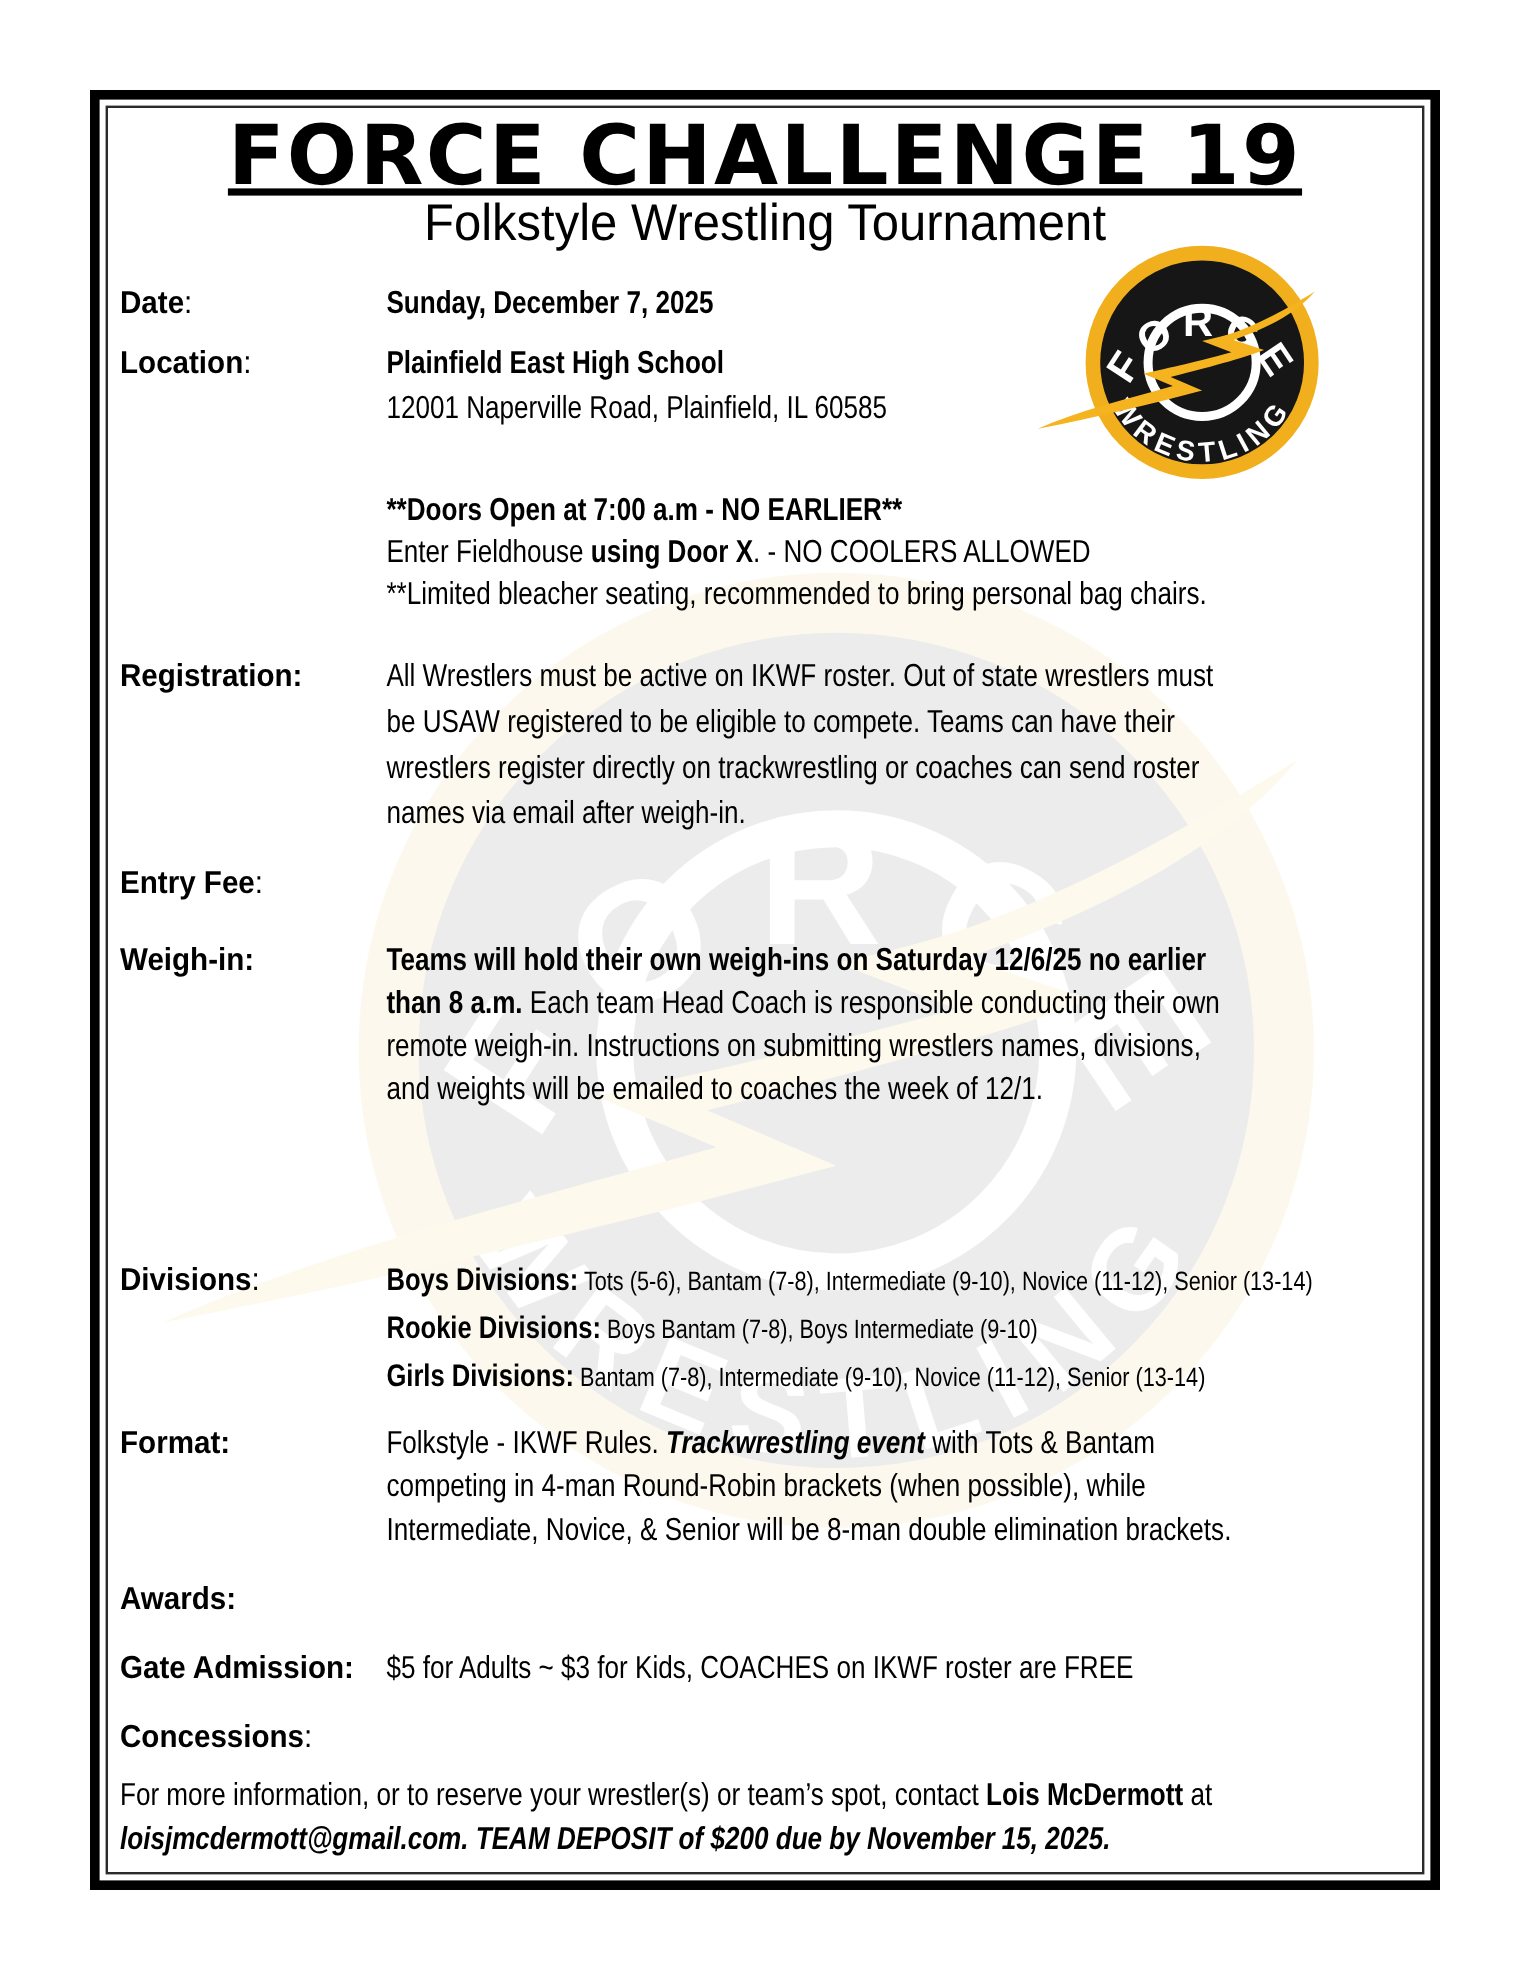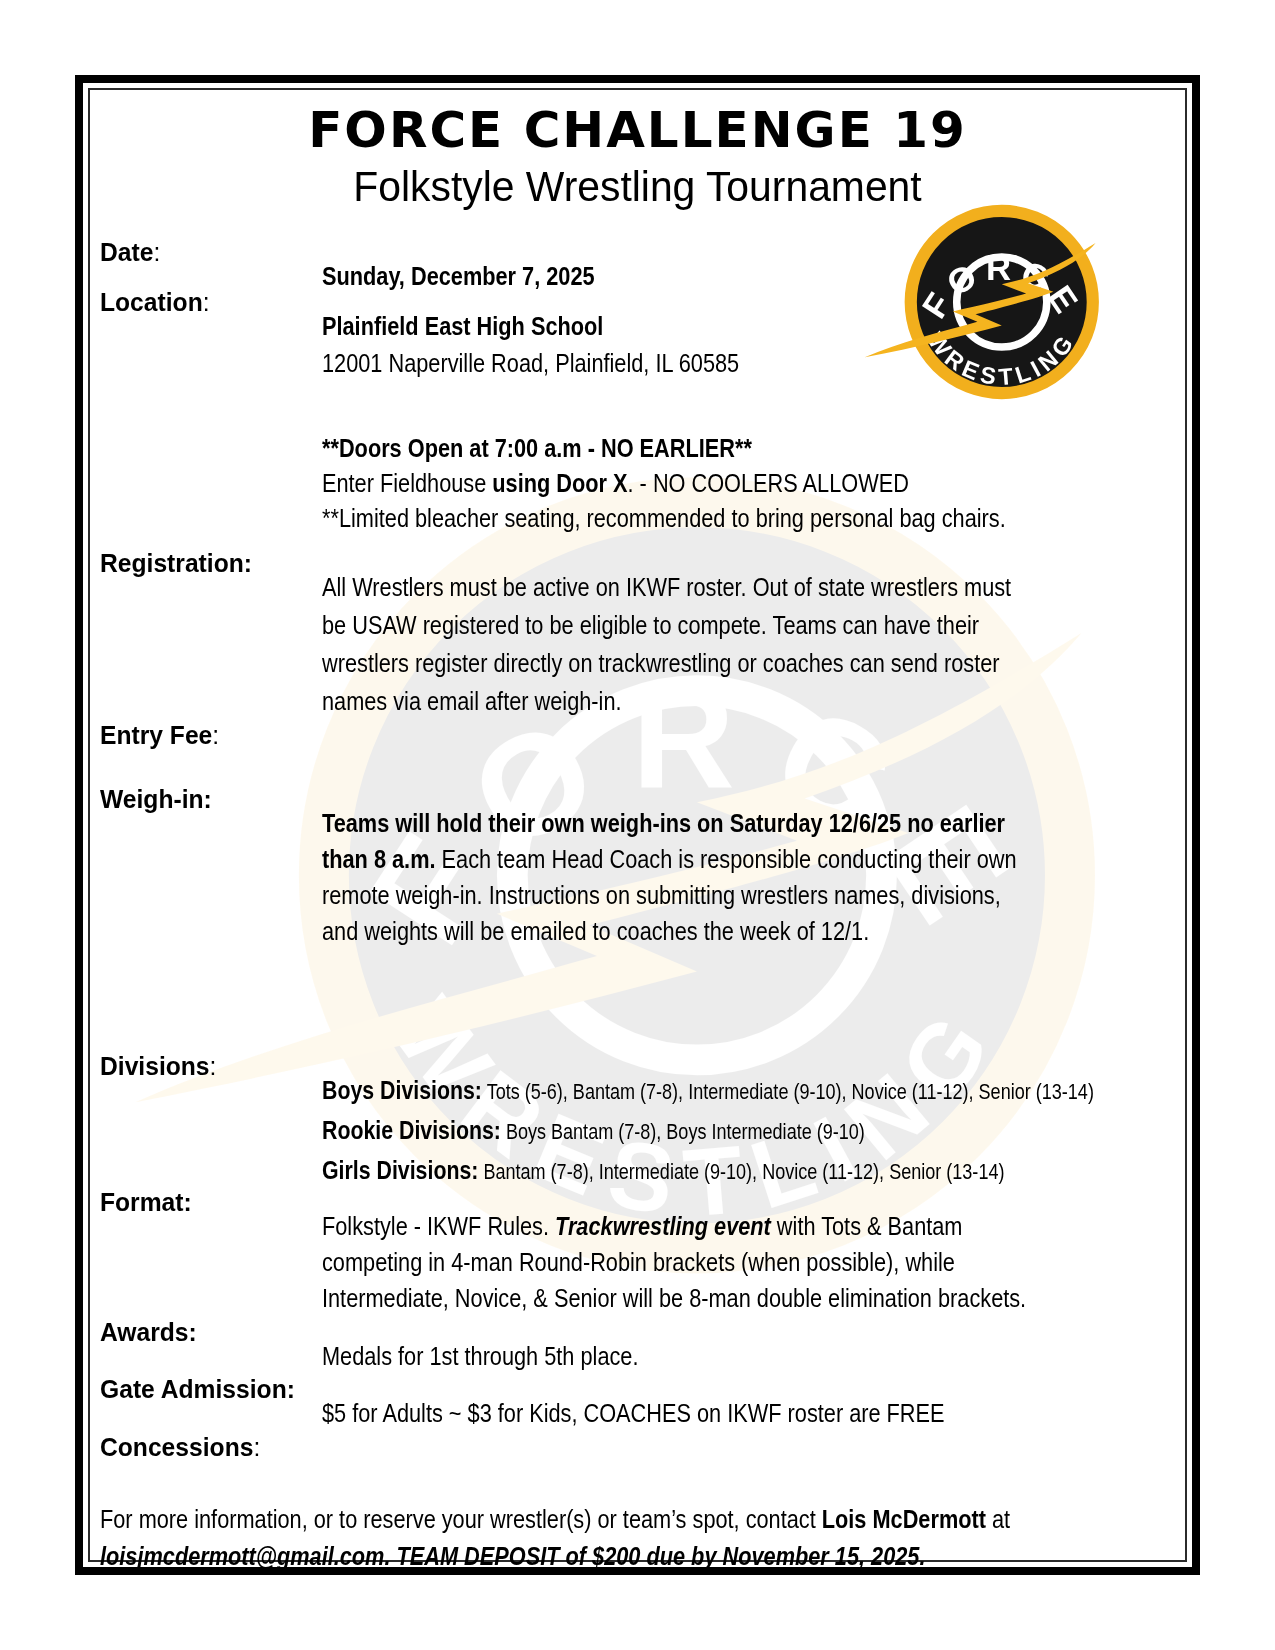--- a/index.html
+++ b/index.html
@@ -13,32 +13,32 @@
   .frame-inner{position:absolute;left:88px;top:88px;width:1099px;height:1474px;
          box-sizing:border-box;border:2px solid #2b2b2b;}
 
   .content{position:absolute;left:75px;top:75px;width:1125px;height:1500px;}
 
   .watermark{position:absolute;left:45px;top:358px;width:1000px;opacity:0.075;
              pointer-events:none;}
 
   .title{position:absolute;left:0;right:0;top:14px;text-align:center;
          font-family:"DejaVu Sans", sans-serif;font-weight:800;
-         font-size:50px;line-height:82px;letter-spacing:2px;white-space:nowrap;}
+         font-size:69px;line-height:82px;letter-spacing:2px;white-space:nowrap;text-decoration:underline;}
   .subtitle{position:absolute;left:0;right:0;top:88px;text-align:center;
          font-size:43px;line-height:46px;font-weight:400;
          transform:scaleX(.95);transform-origin:50% 50%;white-space:nowrap;}
 
   .logo{position:absolute;left:786px;top:119px;width:244px;height:216px;}
 
   .row{position:absolute;left:25px;right:6px;font-size:26.5px;}
   .label{position:absolute;left:0;top:0;font-weight:700;white-space:nowrap;
          transform:scaleX(.93);transform-origin:0 50%;}
   .label .colon{font-weight:400;}
-  .value{margin-left:222px;position:relative;margin-top:24px;}
+  .value{margin-left:222px;position:relative;}
   .row.no-indent .value{margin-left:0;}
 
   .line{white-space:nowrap;transform:scaleX(.82);transform-origin:0 50%;
         font-weight:400;}
   .lh35 .line,.lh35 .label{line-height:35px;}
   .lh36 .line,.lh36 .label{line-height:36px;}
   .lh37 .line,.lh37 .label{line-height:37px;}
   .lh38 .line,.lh38 .label{line-height:38px;}
   .line.small{font-size:22px;}
   .seg-b{font-weight:700;}
@@ -152,23 +152,20 @@
       <div class="label"><span>Format:</span><span class="colon"></span></div>
       <div class="value">
           <div class="line"><span>Folkstyle - IKWF Rules. </span><span class="seg-bi">Trackwrestling event</span><span> with Tots &amp; Bantam</span></div>
           <div class="line"><span>competing in 4-man Round-Robin brackets (when possible), while</span></div>
           <div class="line"><span>Intermediate, Novice, &amp; Senior will be 8-man double elimination brackets.</span></div>
         </div>
     </div>
 
     <div class="row lh37" style="top:1239px">
       <div class="label"><span>Awards:</span><span class="colon"></span></div>
-      <div class="value">
-          <div class="line"><span>Medals for 1st through 5th place.</span></div>
-        </div>
     </div>
 
     <div class="row lh37" style="top:1296px">
       <div class="label"><span>Gate Admission:</span><span class="colon"></span></div>
       <div class="value">
           <div class="line"><span>$5 for Adults ~ $3 for Kids, COACHES on IKWF roster are FREE</span></div>
         </div>
     </div>
 
     <div class="row lh37" style="top:1354px">

